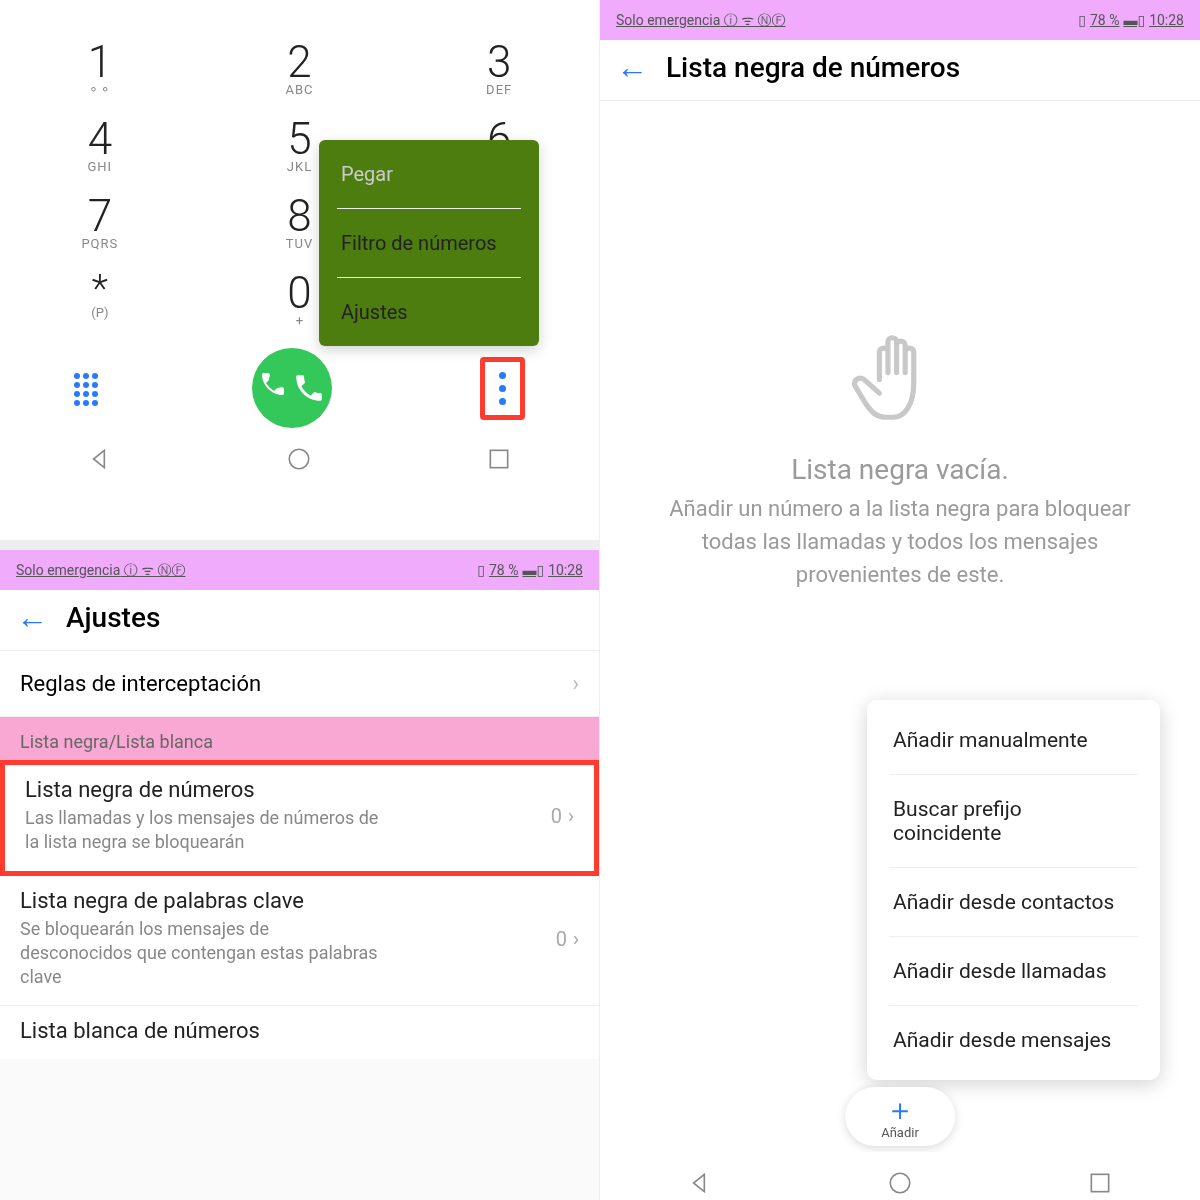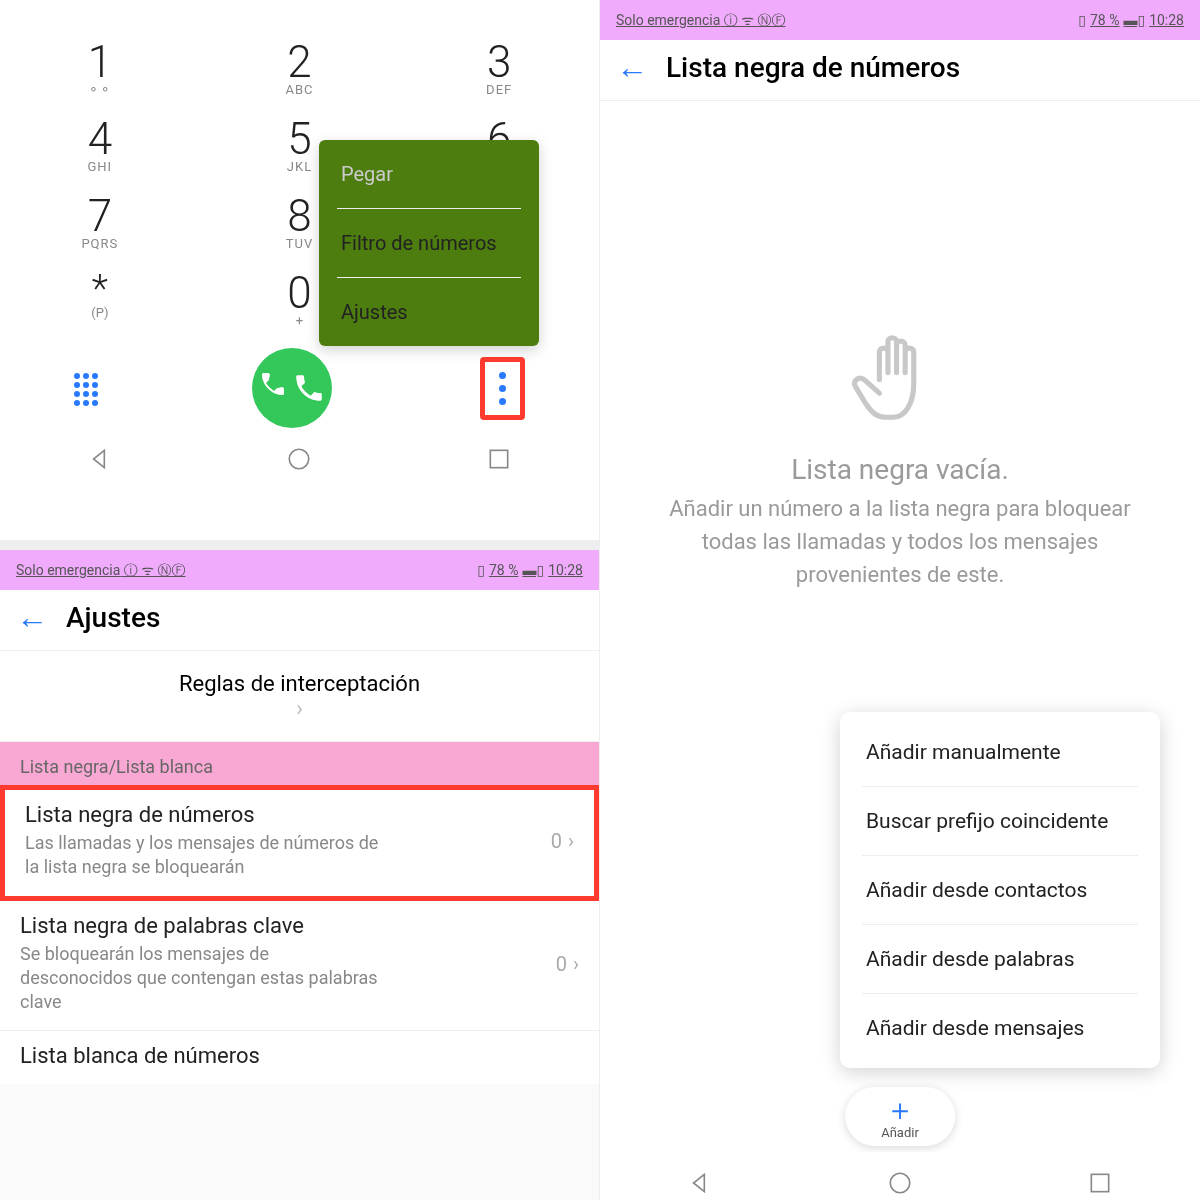--- a/index.html
+++ b/index.html
@@ -46,37 +46,37 @@
   .navbar { display:flex; justify-content:space-around; align-items:center; padding:18px 0 4px; }
   .nav-icon { width:26px; height:26px; color:#888; }
 
   
   .panel-settings { flex:1; background:#fafafa; border-top:10px solid #eee; overflow:hidden; }
   .statusbar { display:flex; justify-content:space-between; font-size:14px; color:#555; padding:10px 16px; background:#f0abfc;text-decoration:underline; }
   .statusbar .right { display:flex; align-items:center; gap:4px; }
   .header { display:flex; align-items:center; gap:18px; padding:8px 16px 14px; background:#fff; border-bottom:1px solid #eee; }
   .header .back { font-size:32px; color:#2979ff; }
   .header .title { font-size:28px; font-weight:500; }
-  .row { display:flex; justify-content:space-between; align-items:center; padding:20px 20px; background:#fff; border-bottom:1px solid #eee; font-size:22px;flex-direction:column; }
+  .row { display:flex; justify-content:space-between; align-items:center; padding:20px 20px; background:#fff; border-bottom:1px solid #eee; font-size:22px; }
   .row .chev { color:#bbb; font-size:22px; }
   .section-label { background:#f9a8d4; color:#666; padding:14px 20px 8px; font-size:18px; }
   .setting-item { background:#fff; padding:12px 20px 16px; border-bottom:1px solid #eee; display:flex; justify-content:space-between; align-items:center; }
   .setting-item .txt .t { font-size:22px; color:#222; }
   .setting-item .txt .d { font-size:18px; color:#888; margin-top:4px; line-height:1.35; max-width:360px; }
   .setting-item .val { color:#aaa; font-size:20px; display:flex; align-items:center; gap:6px; }
   .highlight-red { border:5px solid #ff3b30; }
 
   
   .right-col { position:relative; }
   .empty-state { text-align:center; padding:0 60px; margin-top:220px; flex:0 0 auto; }
   .hand-icon { width:110px; margin:0 auto 18px; color:#c8c8c8; }
   .empty-state .t1 { font-size:28px; color:#9a9a9a; margin-bottom:6px; }
   .empty-state .t2 { font-size:22px; color:#9a9a9a; line-height:1.5; }
   .add-menu {
-    position:absolute; right:40px; bottom:132px; width:320px; background:#fff;
+    position:absolute; right:40px; bottom:120px; width:293px; background:#fff;
     border-radius:10px; box-shadow:0 4px 20px rgba(0,0,0,.18); padding:6px 22px;
   }
   .add-menu div { padding:22px 4px; font-size:21px; color:#222; border-bottom:1px solid #eee; }
   .add-menu div:last-child { border-bottom:none; }
   .add-btn {
     position:absolute; bottom:54px; left:50%; transform:translateX(-50%);
     background:#fff; border-radius:30px; padding:8px 36px 6px; box-shadow:0 2px 10px rgba(0,0,0,.15);
     text-align:center;
   }
   .add-btn .plus { color:#2979ff; font-size:30px; line-height:1; }
@@ -245,21 +245,21 @@
       <path fill="none" stroke="#c8c8c8" stroke-width="3" stroke-linejoin="round" stroke-linecap="round" d="M20 34 V18 c0-3 5-3 5 0 V30 M25 30 V12 c0-3 5-3 5 0 V30 M30 30 V14 c0-3 5-3 5 0 V30 M35 30 V18 c0-3 5-3 5 0 V36 c0 12-5 20-12 20 h-4 c-5 0-8-2-12-8 l-6-10 c-2-3 2-6 5-4 l9 8"></path>
     </svg>
     <div class="t1">Lista negra vacía.</div>
     <div class="t2">Añadir un número a la lista negra para bloquear todas las llamadas y todos los mensajes provenientes de este.</div>
   </div>
 
   <div class="add-menu">
     <div>Añadir manualmente</div>
     <div>Buscar prefijo coincidente</div>
     <div>Añadir desde contactos</div>
-    <div>Añadir desde palabras</div>
+    <div>Añadir desde llamadas</div>
     <div>Añadir desde mensajes</div>
   </div>
 
   <div class="add-btn">
     <div class="plus">＋</div>
     <div class="lbl">Añadir</div>
   </div>
 
   <div class="navbar right-nav">
     <svg class="nav-icon" viewBox="0 0 24 24">

